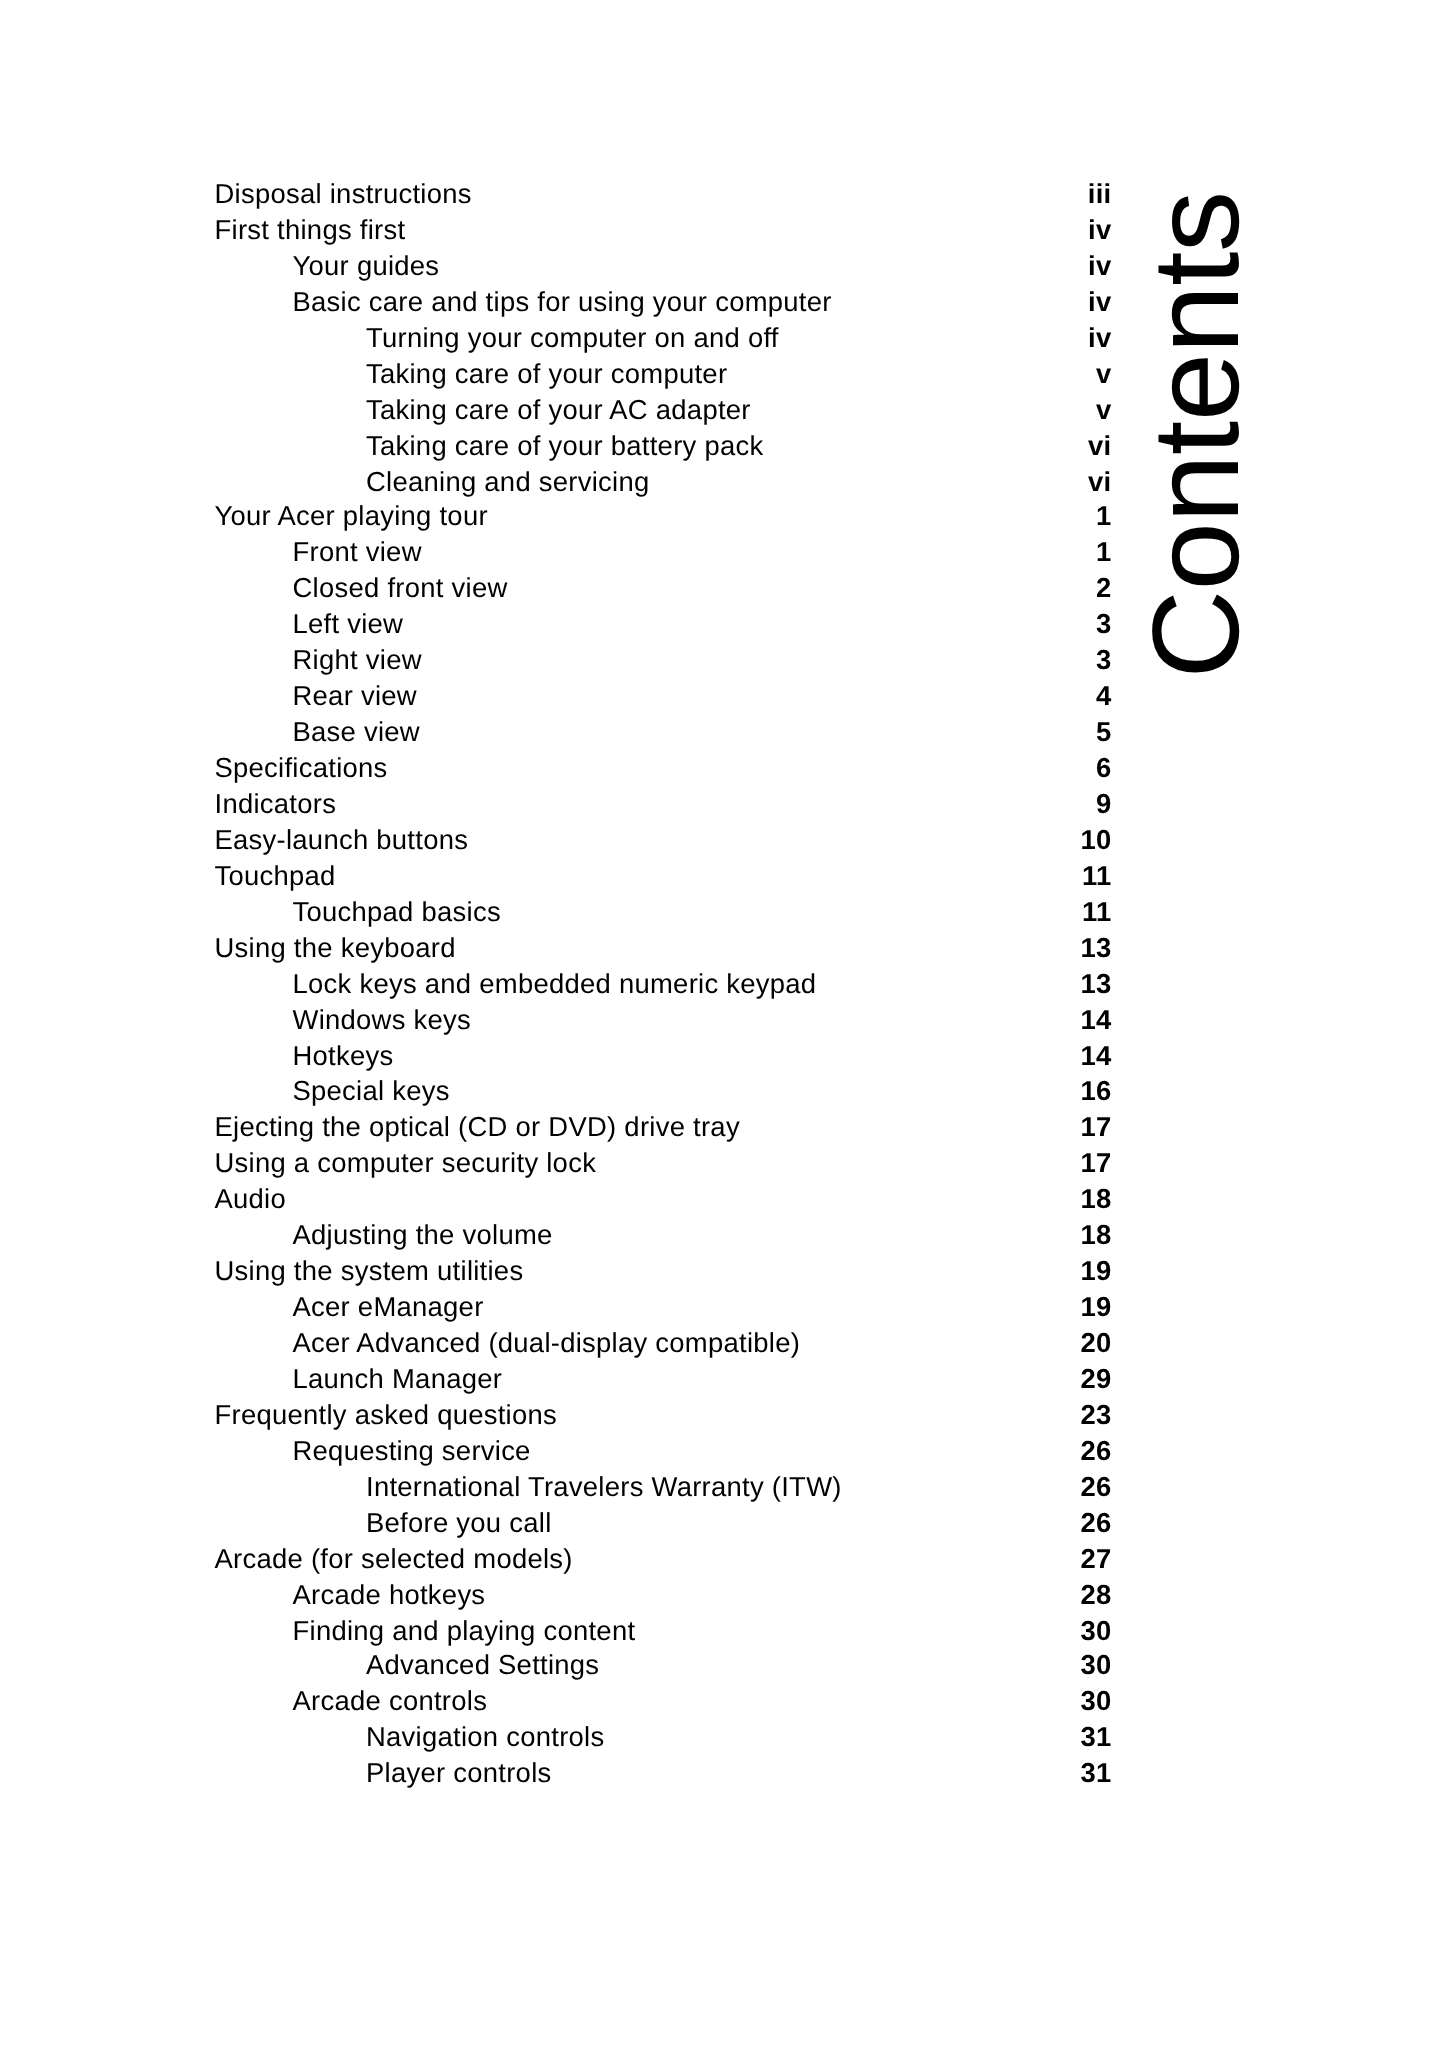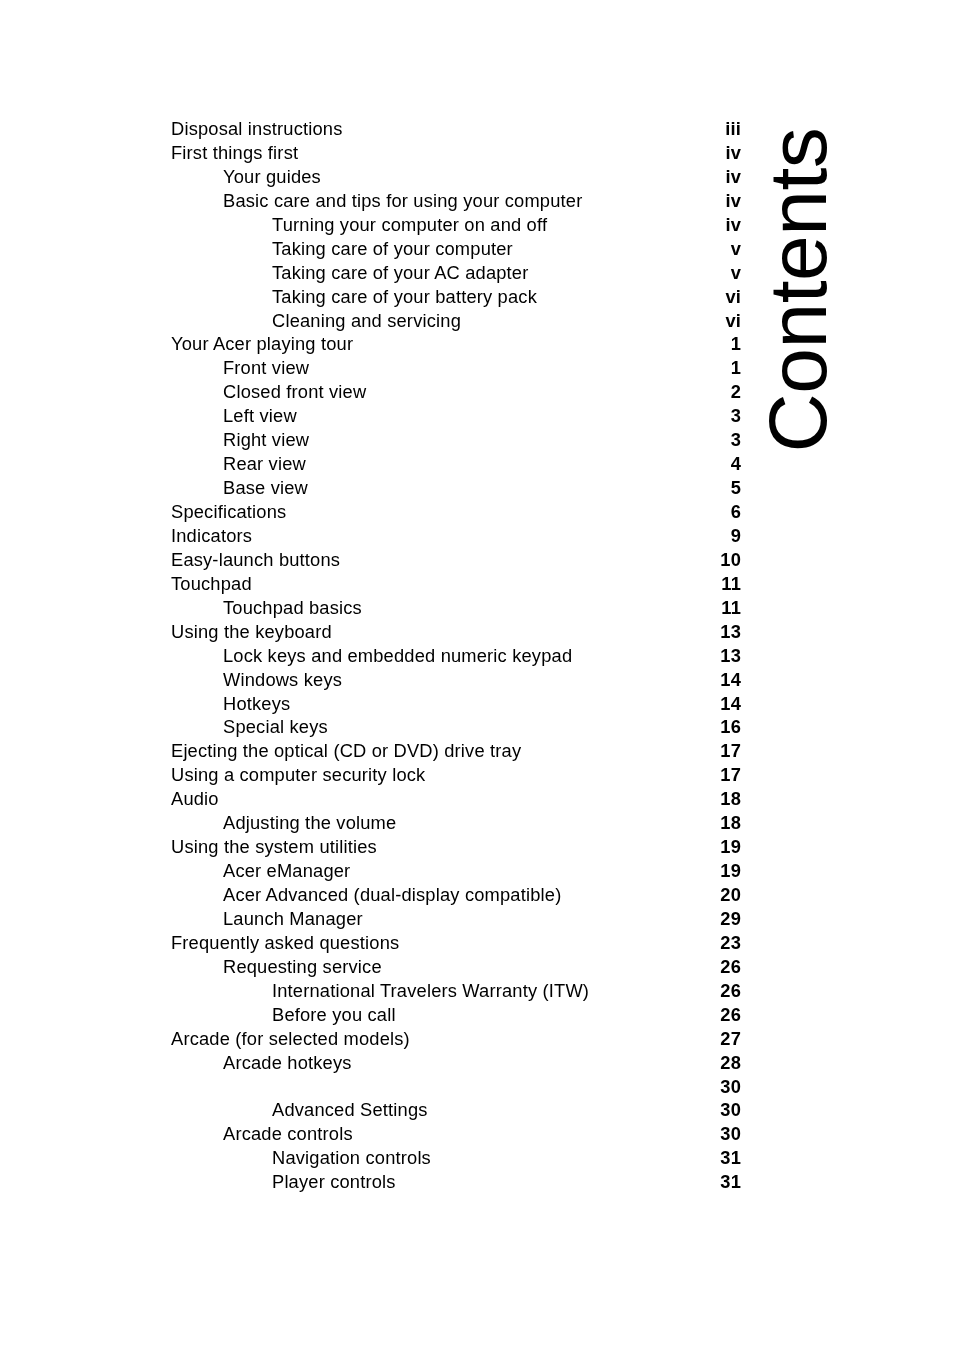--- a/index.html
+++ b/index.html
@@ -35,21 +35,20 @@
     align-items: baseline;
     height: 23.95px;
     line-height: 23.95px;
     font-size: 18.3px;
     letter-spacing: 0.01em;
     white-space: pre;
   }
 
   .toc-row .entry-title {
     flex: 0 0 auto;
-    margin-left: 28px;
   }
   .toc-row .leader {
     flex: 1 1 auto;
     min-width: 8px;
   }
   .toc-row .entry-page {
     flex: 0 0 auto;
     text-align: right;
     font-weight: bold;
   }
@@ -121,21 +120,21 @@
       <div class="toc-row lvl-0"><span class="entry-title">Using the system utilities</span><span class="leader"></span><span class="entry-page">19</span></div>
       <div class="toc-row lvl-1"><span class="entry-title">Acer eManager</span><span class="leader"></span><span class="entry-page">19</span></div>
       <div class="toc-row lvl-1"><span class="entry-title">Acer Advanced (dual-display compatible)</span><span class="leader"></span><span class="entry-page">20</span></div>
       <div class="toc-row lvl-1"><span class="entry-title">Launch Manager</span><span class="leader"></span><span class="entry-page">29</span></div>
       <div class="toc-row lvl-0"><span class="entry-title">Frequently asked questions</span><span class="leader"></span><span class="entry-page">23</span></div>
       <div class="toc-row lvl-1"><span class="entry-title">Requesting service</span><span class="leader"></span><span class="entry-page">26</span></div>
       <div class="toc-row lvl-2"><span class="entry-title">International Travelers Warranty (ITW)</span><span class="leader"></span><span class="entry-page">26</span></div>
       <div class="toc-row lvl-2"><span class="entry-title">Before you call</span><span class="leader"></span><span class="entry-page">26</span></div>
       <div class="toc-row lvl-0"><span class="entry-title">Arcade (for selected models)</span><span class="leader"></span><span class="entry-page">27</span></div>
       <div class="toc-row lvl-1"><span class="entry-title">Arcade hotkeys</span><span class="leader"></span><span class="entry-page">28</span></div>
-      <div class="toc-row lvl-1"><span class="leader"></span><span class="entry-page">30</span></div>
+      <div class="toc-row lvl-1"><span class="entry-title">Finding and playing content</span><span class="leader"></span><span class="entry-page">30</span></div>
       <div class="toc-row lvl-2"><span class="entry-title">Advanced Settings</span><span class="leader"></span><span class="entry-page">30</span></div>
       <div class="toc-row lvl-1"><span class="entry-title">Arcade controls</span><span class="leader"></span><span class="entry-page">30</span></div>
       <div class="toc-row lvl-2"><span class="entry-title">Navigation controls</span><span class="leader"></span><span class="entry-page">31</span></div>
       <div class="toc-row lvl-2"><span class="entry-title">Player controls</span><span class="leader"></span><span class="entry-page">31</span></div>
     </div>
 
   <div id="contents-heading">
     <span class="vertical-title">Contents</span>
   </div>
 

